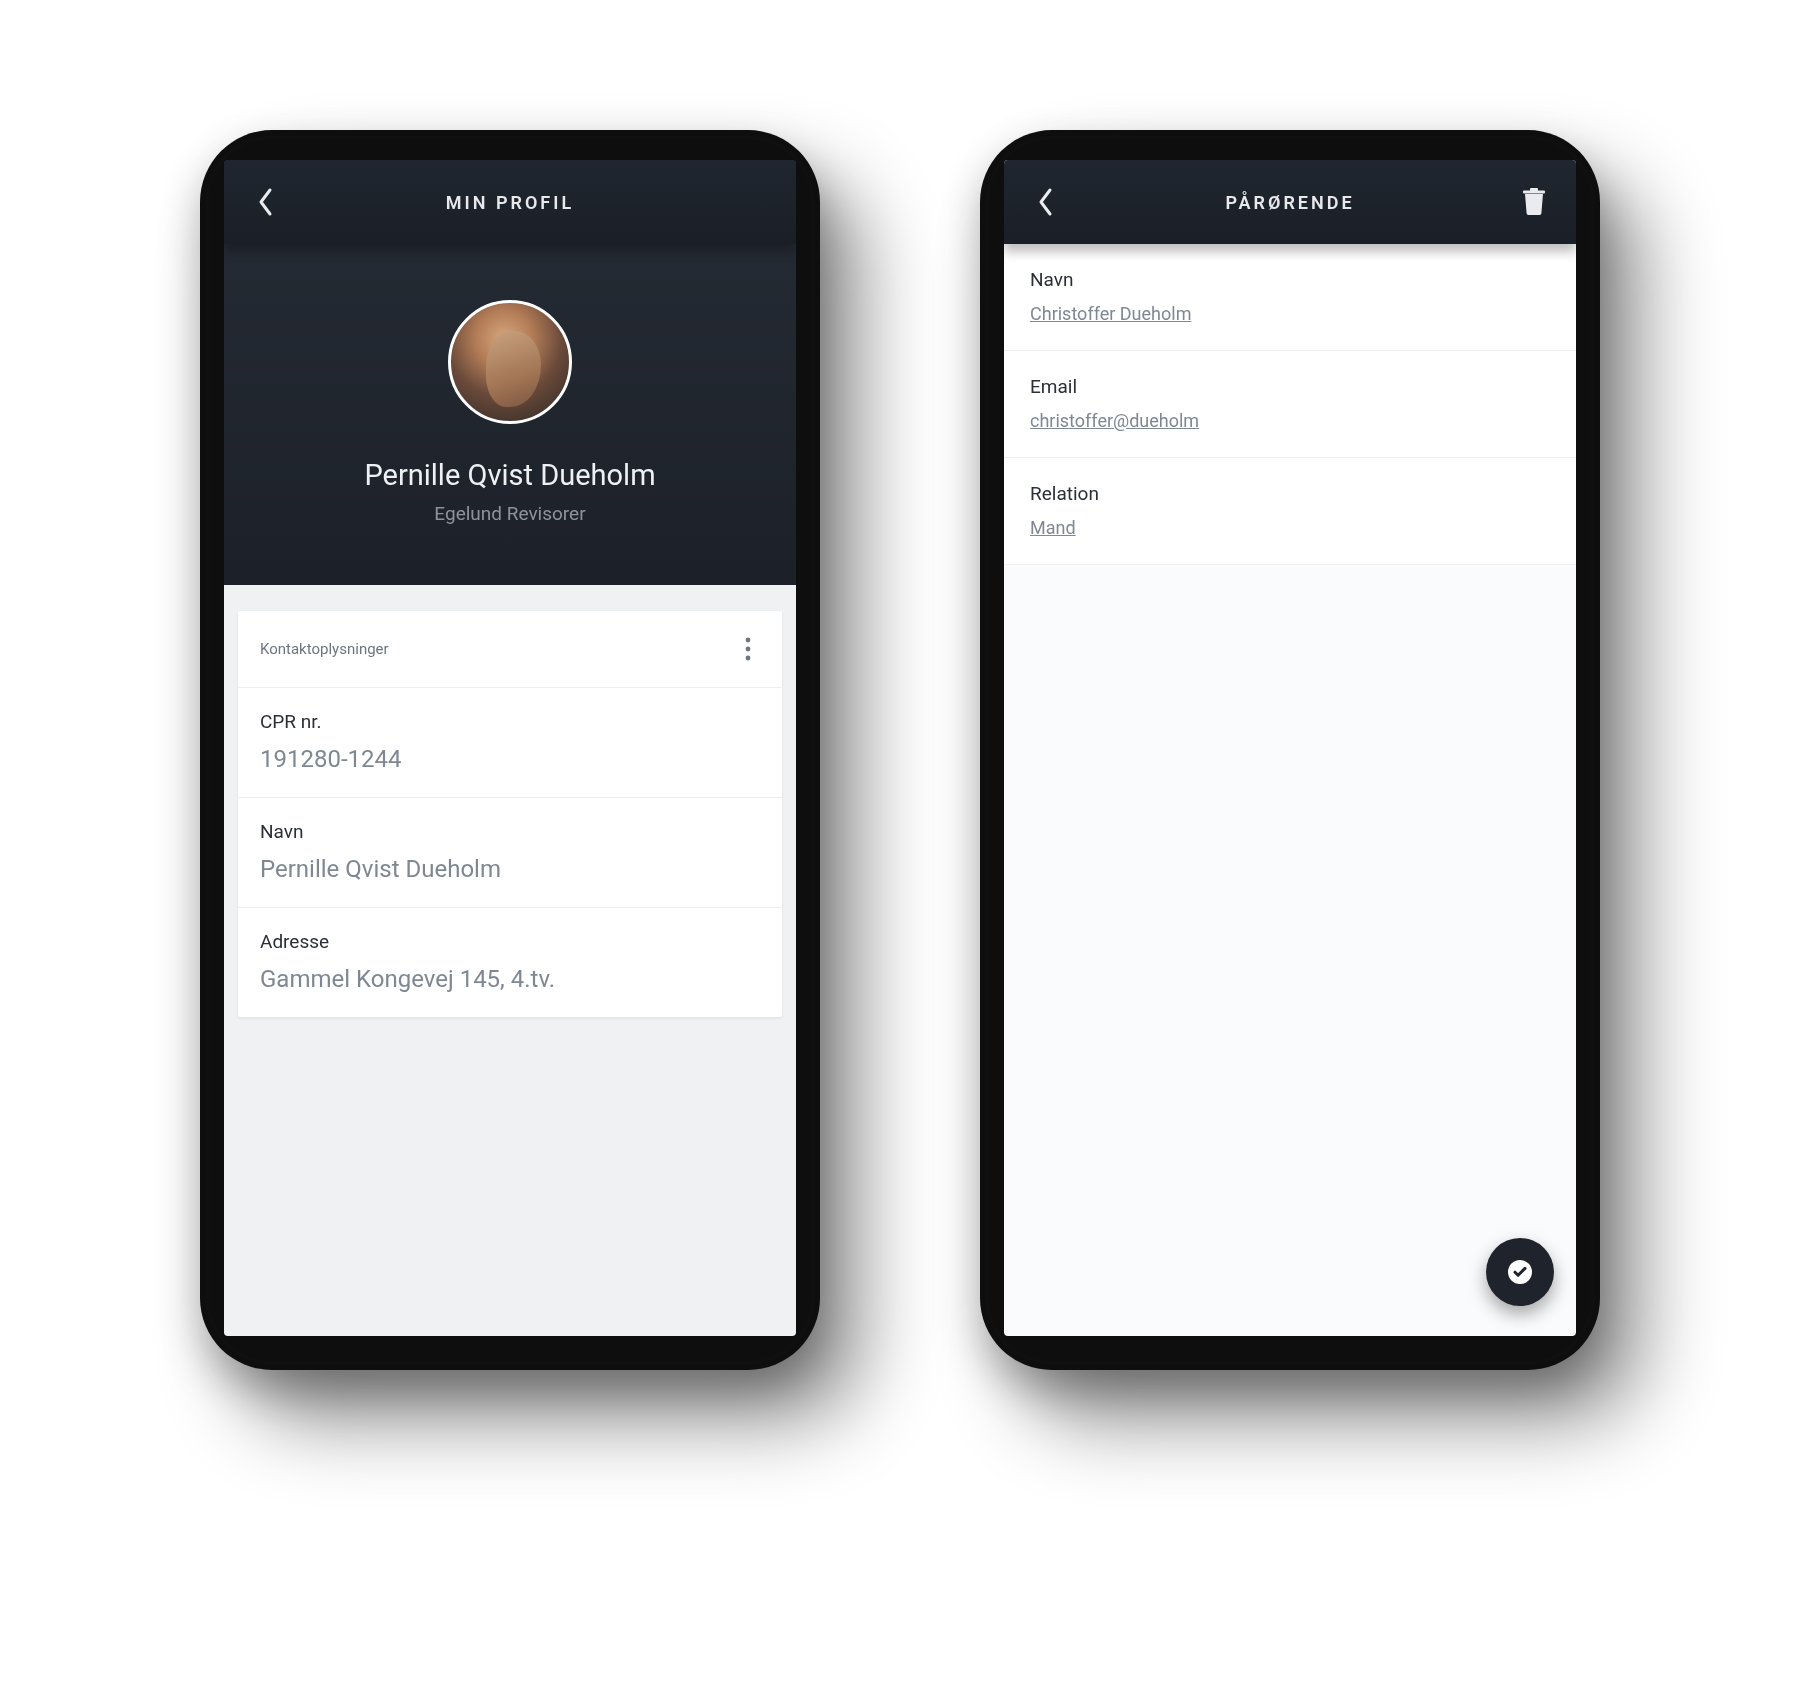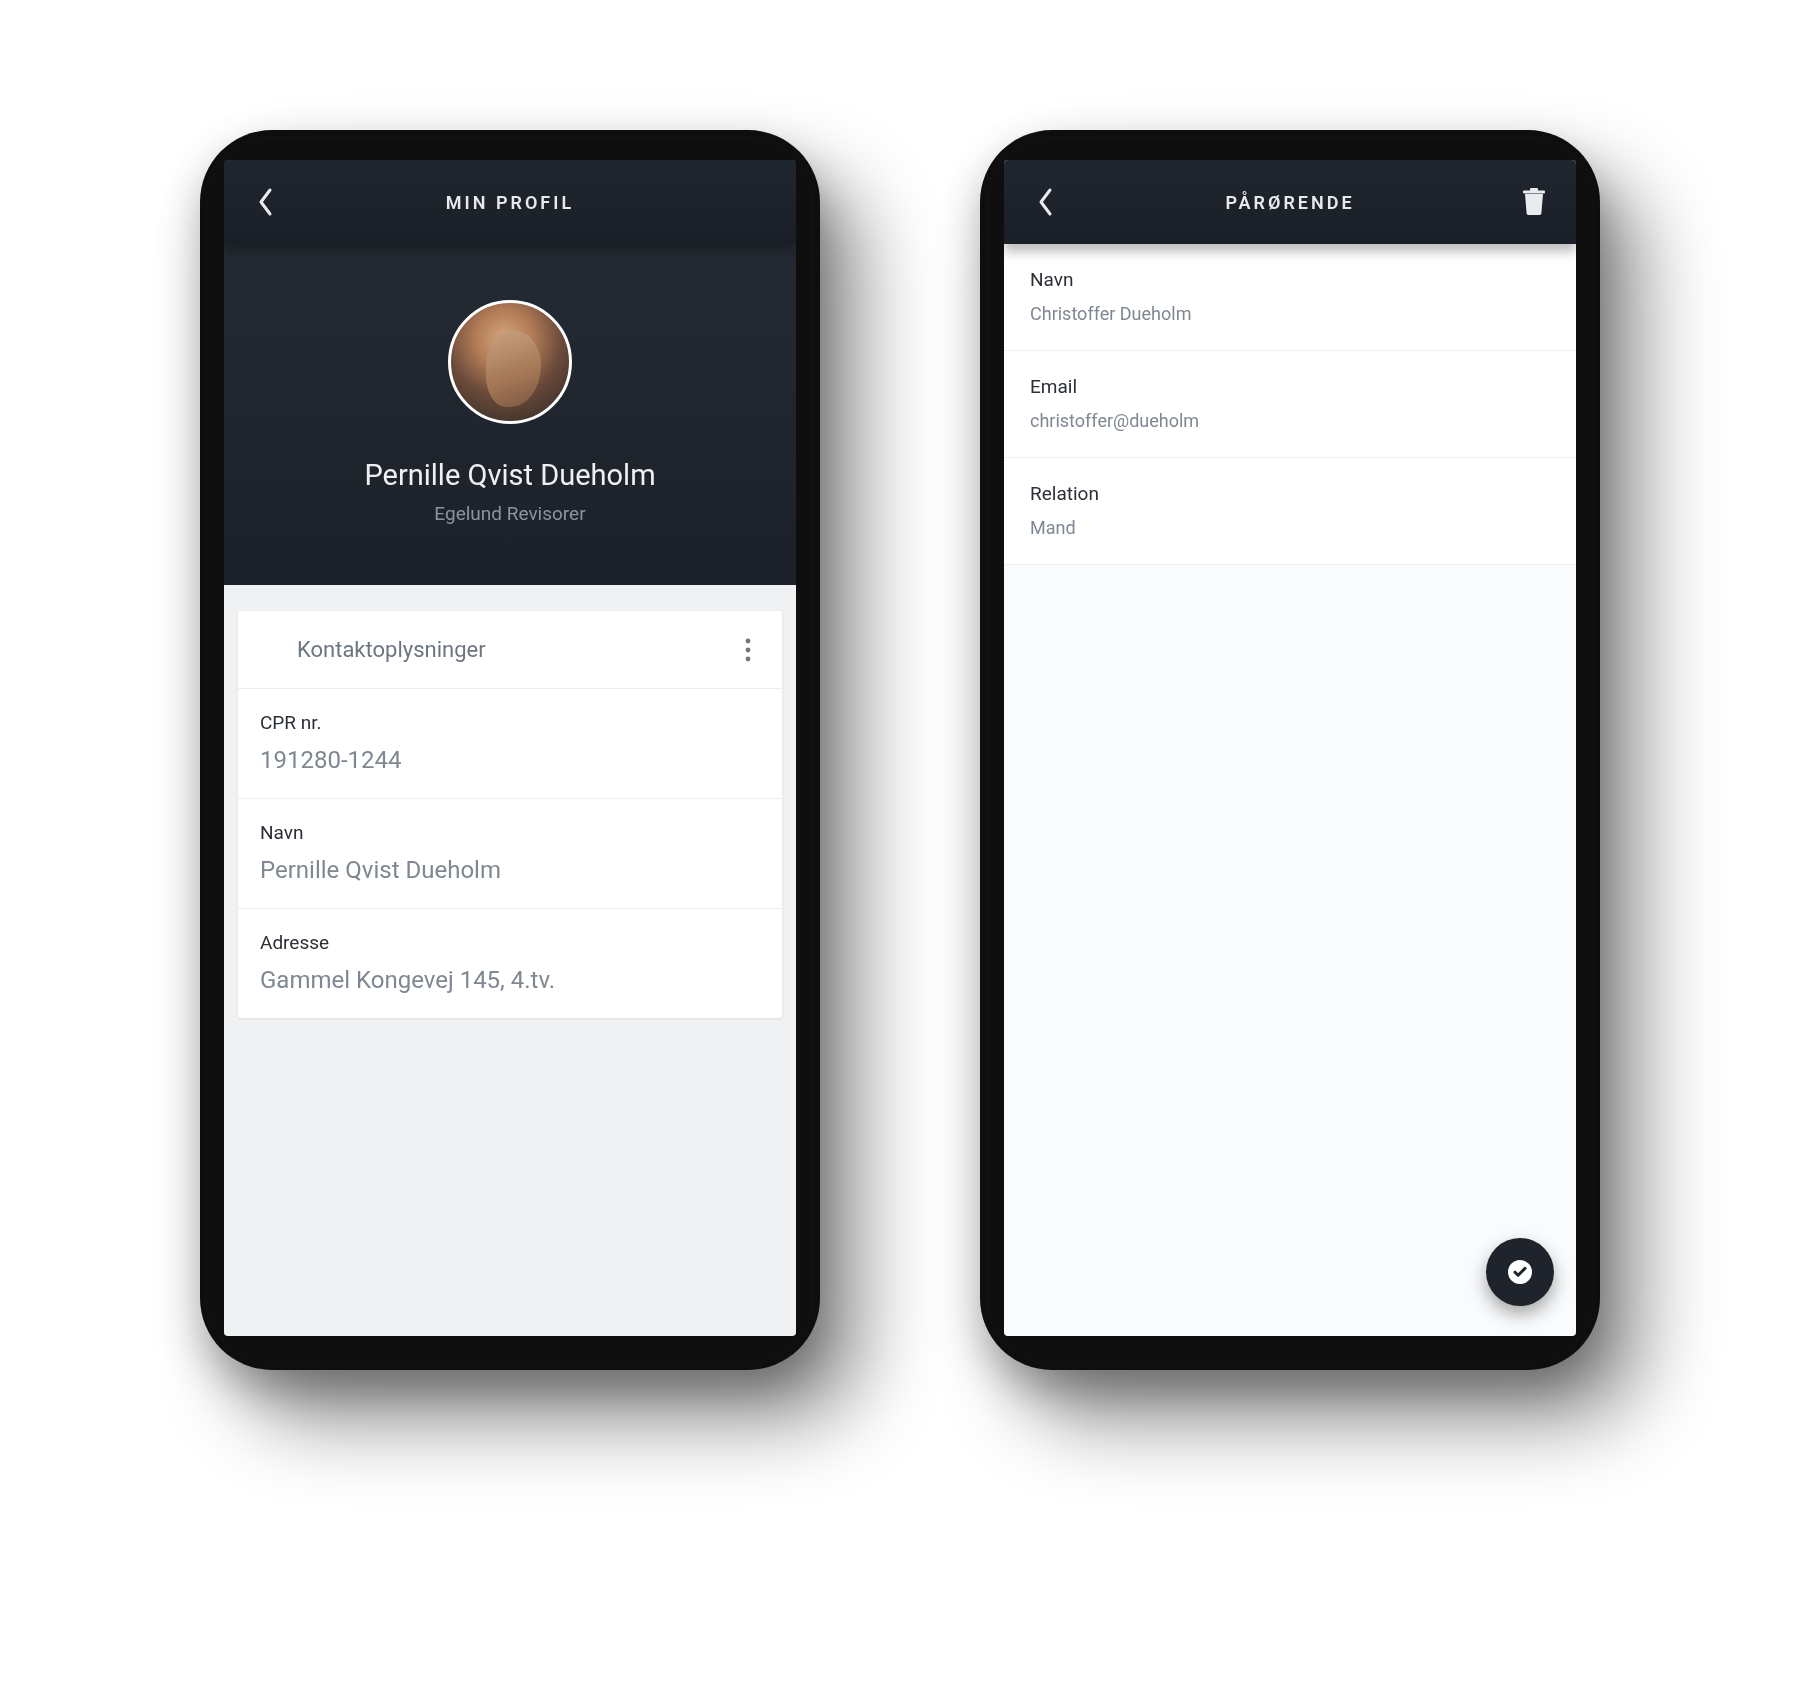--- a/index.html
+++ b/index.html
@@ -128,22 +128,21 @@
     }
     .card-header {
       display: flex;
       align-items: center;
       justify-content: space-between;
       padding: 26px 22px;
       border-bottom: 1px solid #eceef0;
     }
     .card-header-title {
       color: #6d7680;
-      font-size: 22px;
-      margin-left: 37px;
+      font-size: 15px;
     }
     .kebab { width: 24px; display:flex; align-items:center; justify-content:center; cursor:pointer;}
     .field {
       padding: 22px 12px 24px 22px;
       border-bottom: 1px solid #eceef0;
     }
     .field:last-child{ border-bottom:none; }
     .field-label {
       color: #2b2f36;
       font-size: 19px;
@@ -165,20 +164,21 @@
       border-bottom: 1px solid #edeff1;
     }
     .row-label {
       color: #2b2f36;
       font-size: 19px;
       margin-bottom: 12px;
     }
     .row-value {
       color: #7f8892;
       font-size: 18px;
+      text-decoration: underline;
     }
     .fab {
       position: absolute;
       right: 46px;
       bottom: 64px;
       width: 68px;
       height: 68px;
       border-radius: 50%;
       background: #1f242c;
       display: flex;

